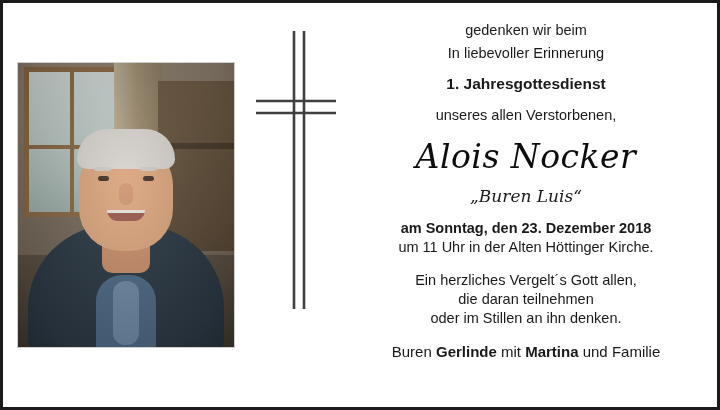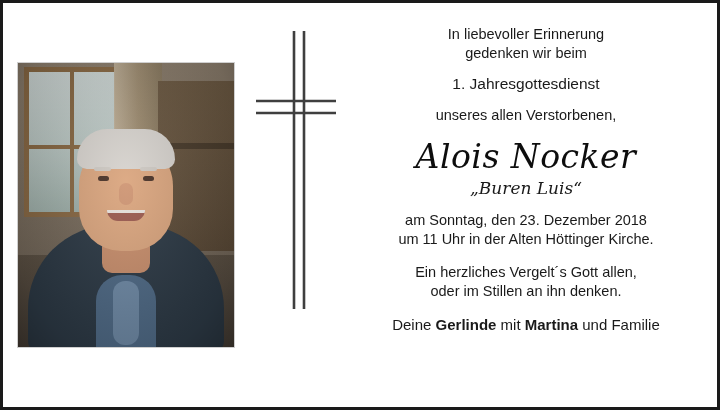--- a/index.html
+++ b/index.html
@@ -244,44 +244,45 @@
   }
   .line {
     font-size: 14.5px;
     line-height: 1.32;
     color: #1a1a1a;
   }
   .intro {
     margin-top: 4px;
   }
   .occasion {
-    font-weight: normal;
+    font-weight: bold;
     font-size: 15.5px;
     margin-top: 11px;
   }
   .relation {
     margin-top: 11px;
   }
   .name {
     font-family: "DejaVu Serif", "Liberation Serif", serif;
     font-size: 33px;
     letter-spacing: .5px;
     margin-top: 12px;
     font-style: italic;
     color: #0d0d0d;
   }
   .nickname {
     font-family: "DejaVu Serif", "Liberation Serif", serif;
     font-style: italic;
     font-size: 17px;
-    margin-top: 2px;
+    margin-top: 10px;
     color: #1a1a1a;
   }
   .when {
     margin-top: 13px;
+    font-weight: bold;
   }
   .thanks {
     margin-top: 14px;
   }
   .family {
     margin-top: 14px;
     font-size: 15px;
   }
   .family b { font-weight: bold; }
 </style>
@@ -318,32 +319,33 @@
       <g stroke="#3f3f3f" stroke-width="2.6" fill="none">
         <line x1="46" y1="6" x2="46" y2="284"></line>
         <line x1="56" y1="6" x2="56" y2="284"></line>
         <line x1="8" y1="76" x2="88" y2="76"></line>
         <line x1="8" y1="88" x2="88" y2="88"></line>
       </g>
     </svg>
   </div>
 
   <div class="text-col">
+    <div class="line">gedenken wir beim</div>
     <div class="line intro">In liebevoller Erinnerung</div>
-    <div class="line">gedenken wir beim</div>
 
     <div class="line occasion">1. Jahresgottesdienst</div>
 
     <div class="line relation">unseres allen Verstorbenen,</div>
 
     <div class="name">Alois Nocker</div>
     <div class="nickname">„Buren Luis“</div>
 
     <div class="line when">am Sonntag, den 23. Dezember 2018</div>
     <div class="line">um 11 Uhr in der Alten Höttinger Kirche.</div>
 
     <div class="line thanks">Ein herzliches Vergelt´s Gott allen,</div>
+    <div class="line">die daran teilnehmen</div>
     <div class="line">oder im Stillen an ihn denken.</div>
 
-    <div class="line family"><span>Deine </span><b>Gerlinde</b><span> mit </span><b>Martina</b><span> und Familie</span></div>
+    <div class="line family"><span>Buren </span><b>Gerlinde</b><span> mit </span><b>Martina</b><span> und Familie</span></div>
   </div>
 
 </div>
 
 </body></html>

